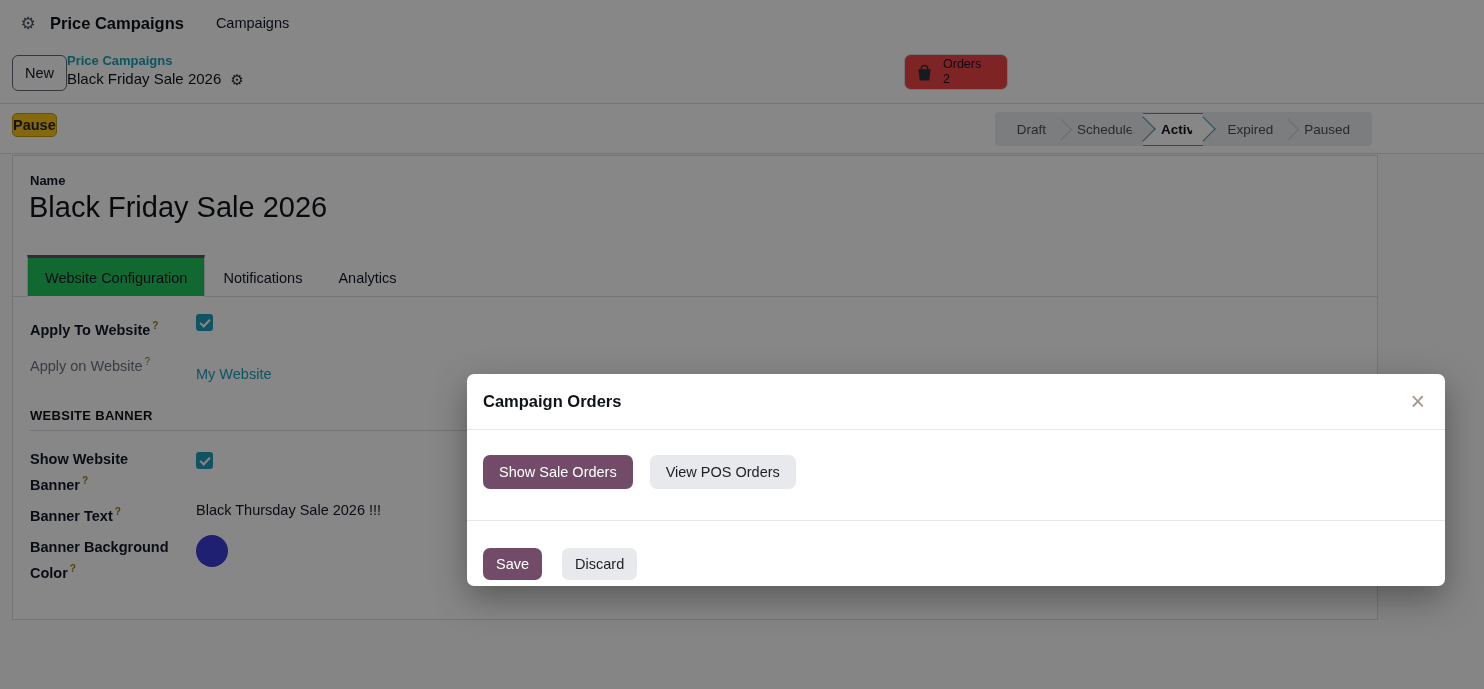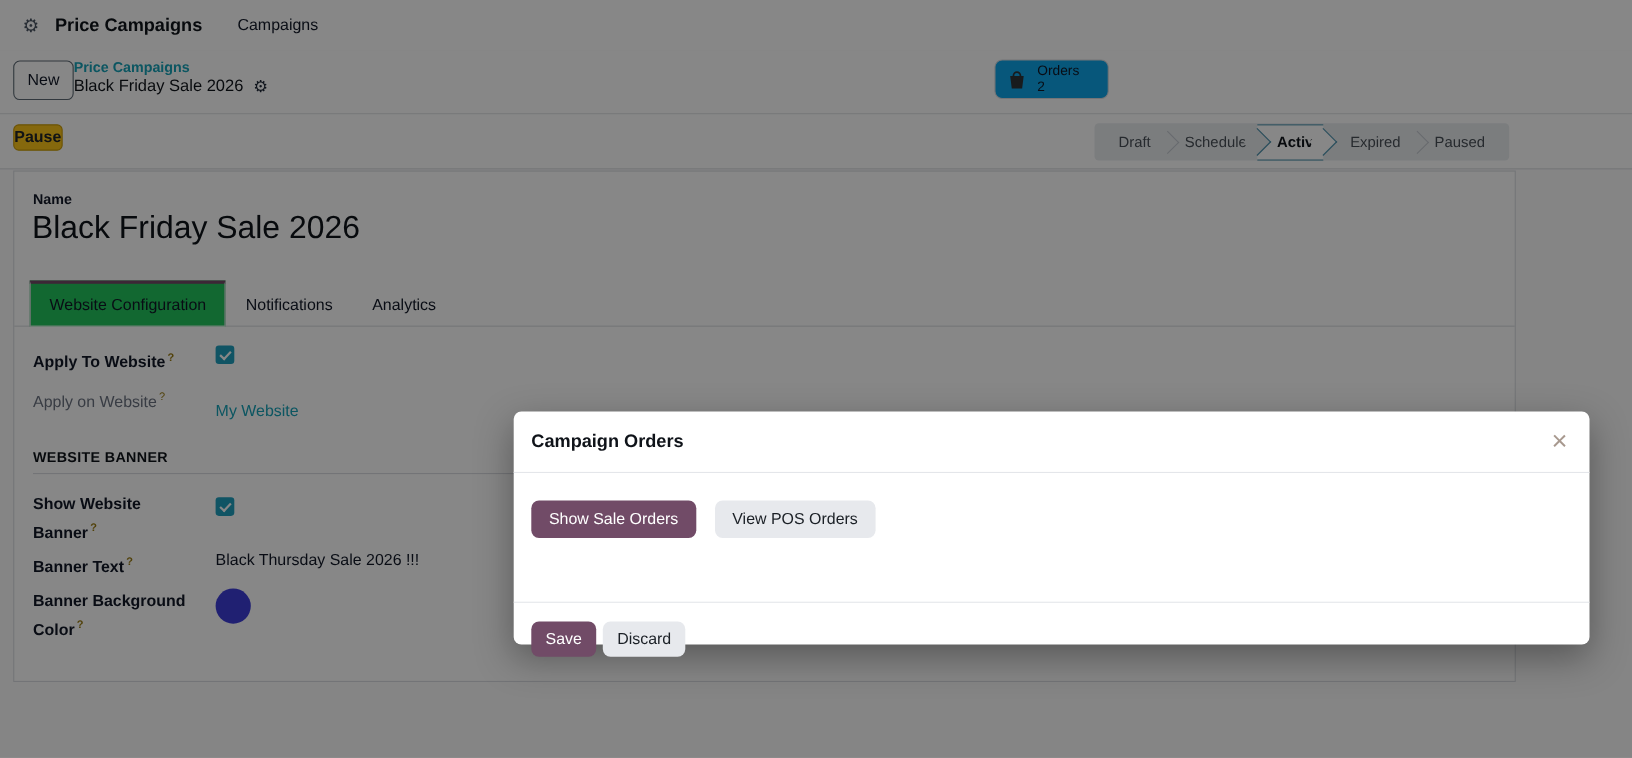--- a/index.html
+++ b/index.html
@@ -24,21 +24,21 @@
   .new-btn { position:absolute; left:12px; top:9px; height:36px; padding:0 12px;
              border:1px solid #5f6b76; border-radius:6px; background:#fff;
              font-size:14.5px; color:#111827; font-family:inherit; cursor:pointer; }
   .crumbs { position:absolute; left:67px; top:7px; line-height:1.25; }
   .crumb-parent { font-size:13px; font-weight:700; color:#17a2b8; cursor:pointer; }
   .crumb-current-row { display:flex; align-items:center; gap:9px; margin-top:1px; }
   .crumb-current { font-size:15px; color:#0f1319; }
   .gear-glyph { font-size:15px; color:#1f2937; cursor:pointer; line-height:1; }
 
   .stat-btn { position:absolute; left:904px; top:8px; width:104px; height:36px;
-              border:1px solid #d9dce0; border-radius:7px; background:#0ea5e9;
+              border:1px solid #d9dce0; border-radius:7px; background:#ef4444;
               display:flex; align-items:center; gap:8px; padding:0 9px; cursor:pointer; }
   .stat-text { display:flex; flex-direction:column; line-height:1.2; font-size:12.5px; color:#111827; text-align:left; }
 
   
   .status-row { position:absolute; top:104px; left:0; right:0; height:50px; background:#ffffff;
                 border-bottom:1px solid #d9dce0; }
   .pause-btn { position:absolute; left:12px; top:9px; height:24px; padding:0 0;
                background:#fcc419; border:1px solid #c99c0a; border-radius:5px;
                font-size:14.5px; font-weight:700; color:#212529; font-family:inherit; cursor:pointer; }
   .pipeline { position:absolute; right:112px; top:8px; height:34px; background:#e9ecef;
@@ -93,21 +93,21 @@
   .modal-header { height:56px; display:flex; align-items:center; justify-content:space-between;
                   padding:0 20px 0 16px; border-bottom:1px solid #e4e6ea; }
   .modal-title { font-size:16.5px; font-weight:700; color:#0f1319; }
   .modal-close { font-size:25px; font-weight:300; color:#a8998f; line-height:1; cursor:pointer;
                  background:none; border:none; font-family:inherit; }
   .modal-body { height:90px; padding:25px 16px 0 16px; display:flex; gap:17px; }
   .btn { height:34px; padding:0 16px; border:none; border-radius:7px; font-size:14.5px;
          font-family:inherit; cursor:pointer; white-space:nowrap; }
   .btn-primary { background:#714B67; color:#fff; font-weight:500; }
   .btn-light { background:#e7e9ed; color:#1b2026; font-weight:500; }
-  .modal-footer { border-top:1px solid #e4e6ea; padding:17px 16px 0 16px; display:flex; gap:6px;margin-top:27px; }
+  .modal-footer { border-top:1px solid #e4e6ea; padding:27px 16px 0 16px; display:flex; gap:20px; }
   .modal-footer .btn { height:32px; padding:0 13px; }
 </style>
 </head>
 <body>
 
 <div class="navbar">
   <div class="app-icon">⚙</div>
   <div class="navbar-title">Price Campaigns</div>
   <div class="navbar-menu">Campaigns</div>
 </div>

